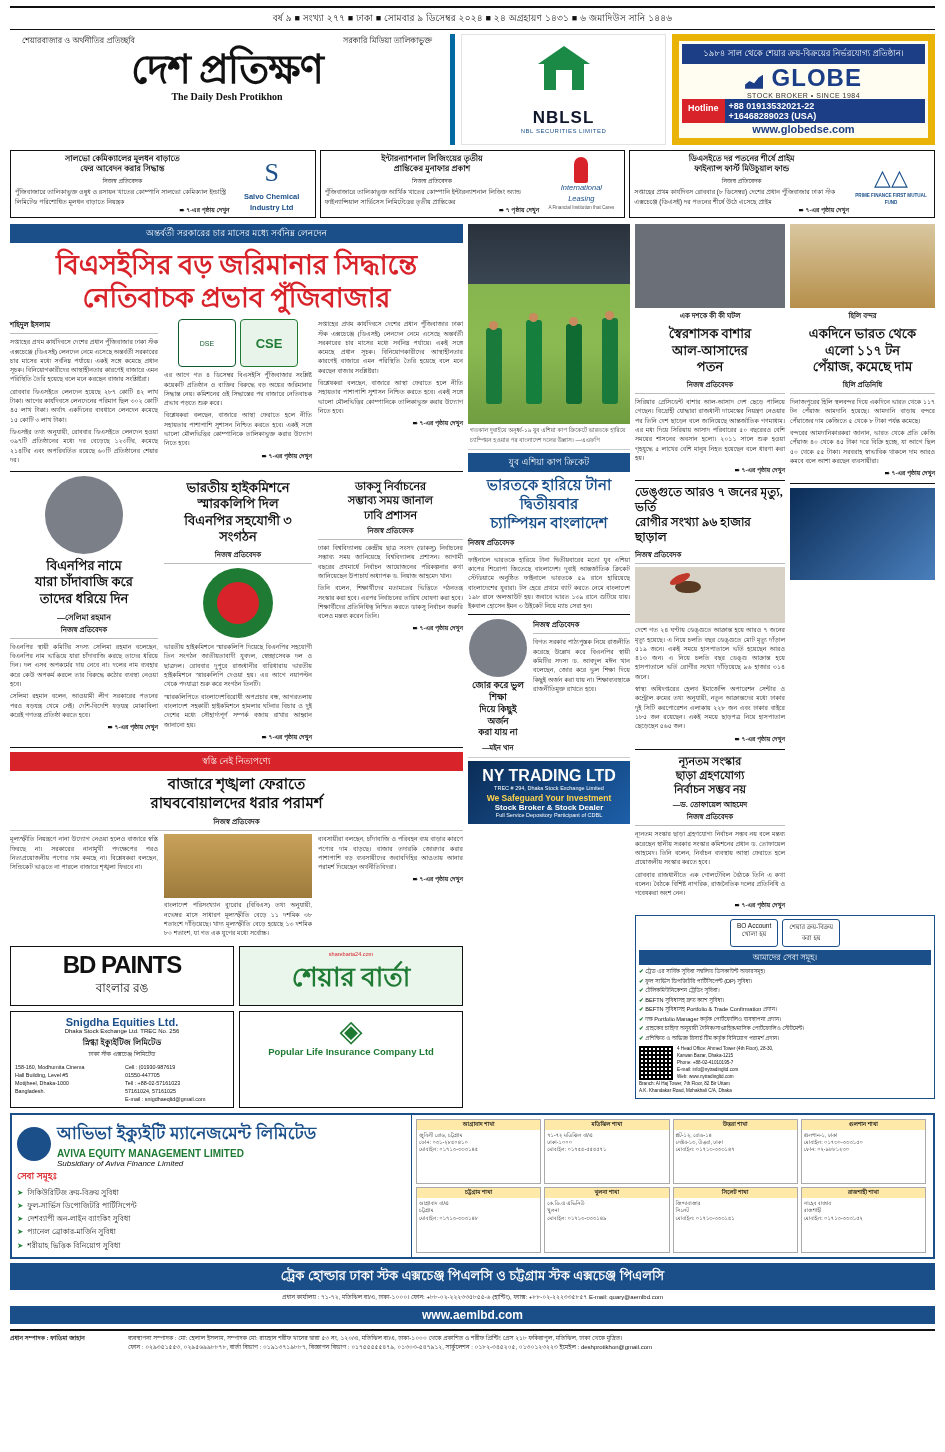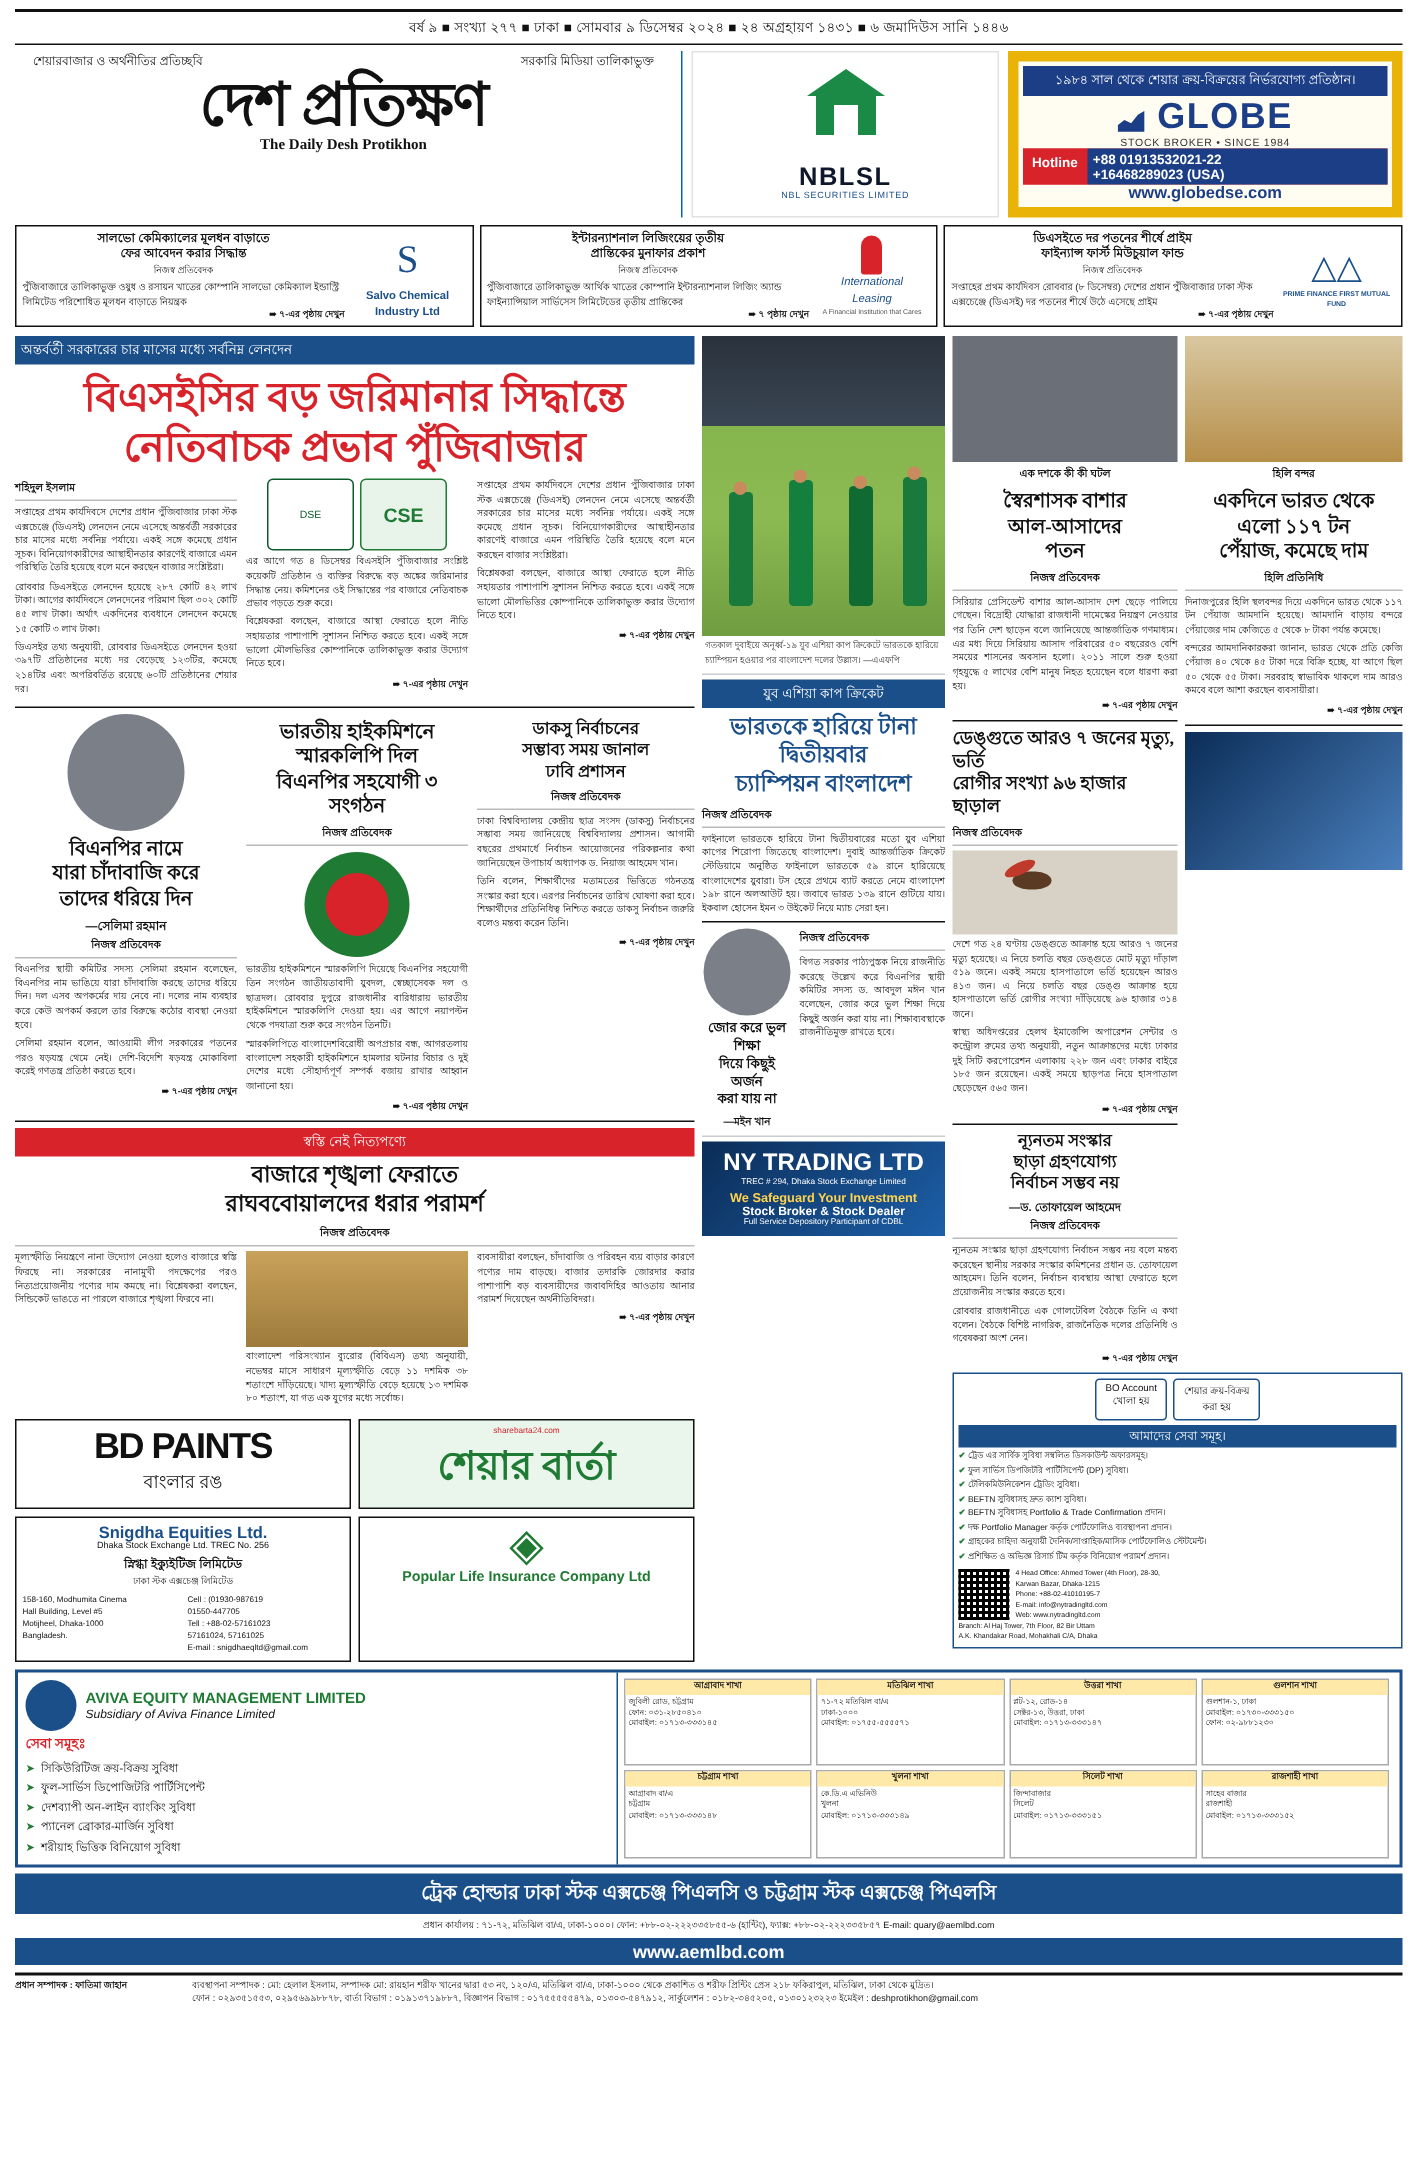--- a/index.html
+++ b/index.html
@@ -12,21 +12,21 @@
     overflow: hidden;
   }
   .page { width:945px; height:1372px; position:relative; padding:6px 10px; }
 
   
   .topline {
     border-top:2px solid #111; border-bottom:1px solid #111;
     font-size:9px; text-align:center; padding:3px 0; letter-spacing:.2px;
   }
   .masthead { display:flex; align-items:stretch; gap:6px; margin-top:4px; }
-  .mast-left { width:445px; text-align:center; border-right:1px solid #0369a1; padding-right:6px;}
+  .mast-left { width:445px; text-align:center; border-right:5px solid #0369a1; padding-right:6px;}
   .mast-tag { font-size:8px; display:flex; justify-content:space-between; padding:0 12px; }
   .mast-title {
     font-size:40px; font-weight:bold; letter-spacing:-1px; line-height:1.05; margin:2px 0 0 0;
     font-family:"Liberation Serif", serif;
   }
   .mast-sub { font-size:10px; font-weight:bold; font-family:"Liberation Serif",serif; }
   .mast-mid { width:205px; display:flex; flex-direction:column; align-items:center; justify-content:center;
     border:1px solid #e2e2e2; }
   .nbl-logo { width:52px; height:44px; position:relative; }
   .nbl-logo .roof { width:0;height:0;border-left:26px solid transparent;border-right:26px solid transparent;border-bottom:18px solid #1a8a46;}
@@ -52,21 +52,21 @@
   .promo .ttl { font-size:8px; font-weight:bold; text-align:center; line-height:1.3; margin-bottom:2px;}
   .promo .byl { font-size:6px; text-align:center; margin-bottom:2px; }
   .promo .logo { width:78px; display:flex; flex-direction:column; align-items:center; justify-content:center; text-align:center;}
   .more { text-align:right; font-weight:bold; font-size:6px; }
 
   
   .main { display:flex; gap:5px; margin-top:6px; }
   .col { }
   .c3 { width:175px; }
 
-  .kicker { background:#1b4f8a; color:#fff; font-size:9px; padding:2px 4px; }
+  .kicker { background:#1b4f8a; color:#fff; text-align:center; font-size:9px; padding:2px 4px; }
   .headline-red {
     color:#d8232a; font-family:"Liberation Serif", serif; font-weight:bold;
     font-size:27px; line-height:1.22; text-align:center; margin:6px 0 4px;
   }
   .byline { font-size:7px; font-weight:bold; border-bottom:1px solid #bbb; padding-bottom:2px; margin-bottom:3px;}
   .body-txt { font-size:6.2px; line-height:1.5; text-align:justify; }
   .body-txt p { margin:0 0 3px 0; }
   .h2 { font-family:"Liberation Serif",serif; font-weight:bold; font-size:15px; line-height:1.25; text-align:center; margin:4px 0;}
   .h2b { font-family:"Liberation Serif",serif; font-weight:bold; font-size:13px; line-height:1.25; text-align:center; margin:4px 0;}
   .h3 { font-family:"Liberation Serif",serif; font-weight:bold; font-size:11px; line-height:1.3; text-align:center; margin:3px 0;}
@@ -486,20 +486,21 @@
 A.K. Khandakar Road, Mohakhali C/A, Dhaka</div>
       </div>
     </div>
   </div>
 
   <div class="aviva">
     <div class="aviva-left">
       <div style="display:flex;align-items:center;gap:6px;">
         <div style="width:34px;height:34px;border-radius:50%;background:#1b4f8a;"></div>
         <div>
+          <div style="font-size:17px;font-weight:bold;color:#1b4f8a;">আভিভা ইক্যুইটি ম্যানেজমেন্ট লিমিটেড</div>
           <div style="font-size:10px;font-weight:bold;color:#1f7a33;">AVIVA EQUITY MANAGEMENT LIMITED</div>
           <div style="font-size:8px;font-style:italic;">Subsidiary of Aviva Finance Limited</div>
         </div>
       </div>
       <div style="font-size:9px;font-weight:bold;color:#d8232a;margin-top:1px;">সেবা সমূহঃ</div>
       <ul class="svc">
         <li>সিকিউরিটিজ ক্রয়-বিক্রয় সুবিধা</li>
         <li>ফুল-সার্ভিস ডিপোজিটরি পার্টিসিপেন্ট</li>
         <li>দেশব্যাপী অন-লাইন ব্যাংকিং সুবিধা</li>
         <li>প্যানেল ব্রোকার-মার্জিন সুবিধা</li>

